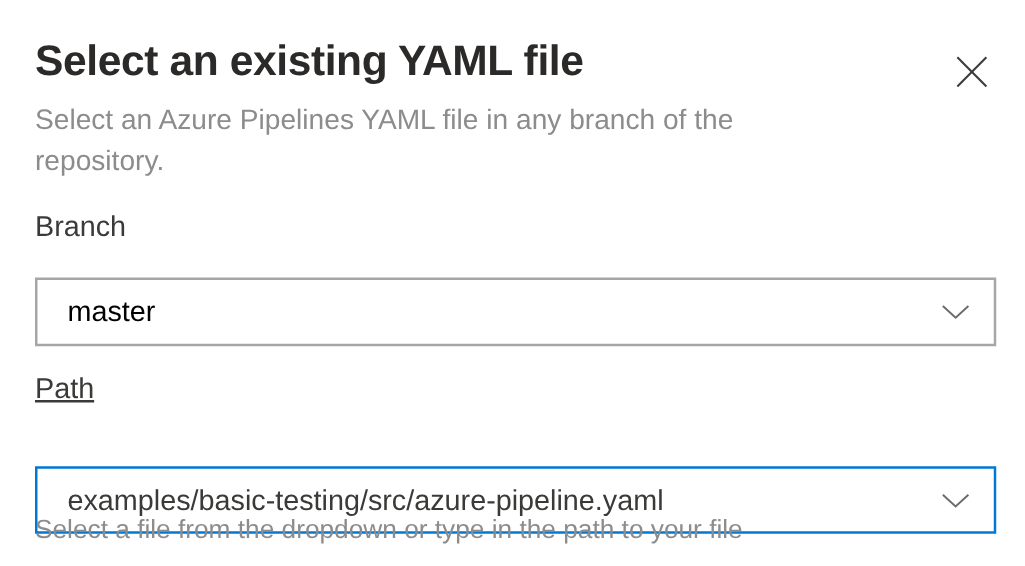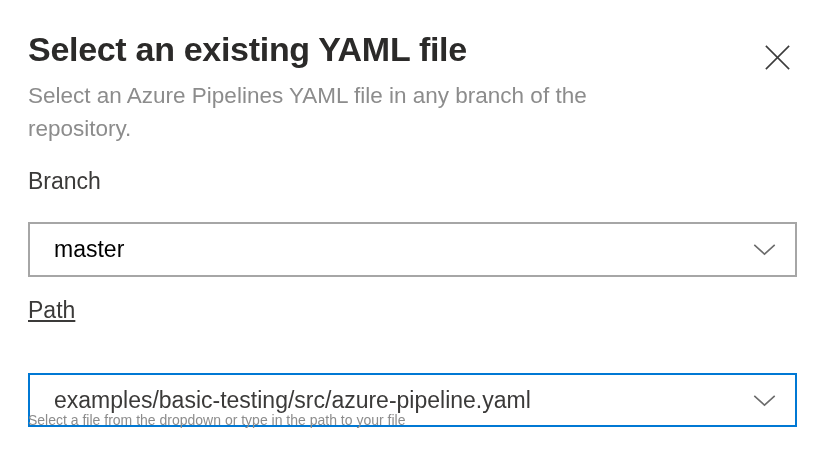--- a/index.html
+++ b/index.html
@@ -51,21 +51,21 @@
   .combo-input {
     flex: 1; border: none; outline: none; background: transparent;
     font-family: "Liberation Sans", sans-serif;
     font-size: 23px; color: #3b3a39; padding: 0; min-width: 0;
   }
 
   .chevron { flex: 0 0 auto; display: flex; align-items: center; margin-left: 12px; }
 
   .helper-text {
     position: absolute; left: 28px; top: 412px;
-    font-size: 14px; color: #8c8c8c; white-space: nowrap;
+    font-size: 21px; color: #8c8c8c; white-space: nowrap;
   }
 </style>
 </head>
 <body>
 
 <div class="dialog">
 
   <h1 class="title">Select an existing YAML file</h1>
 
   <button class="close-btn" aria-label="Close">

